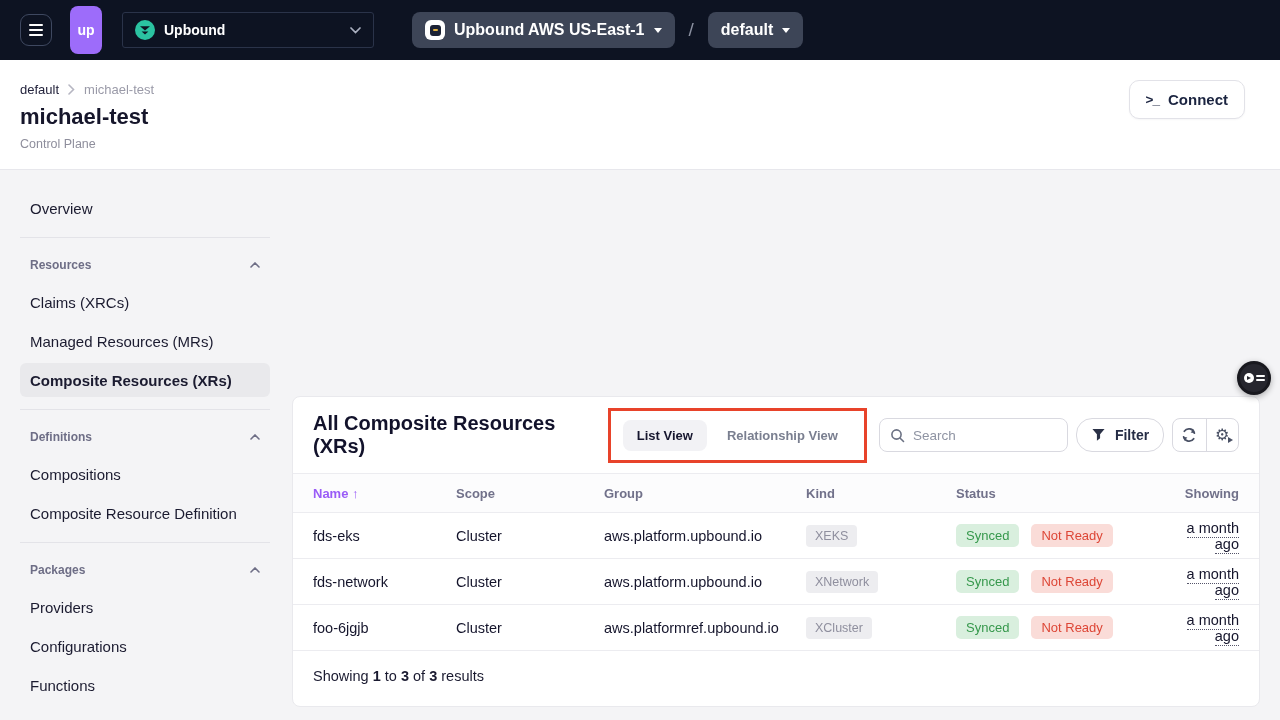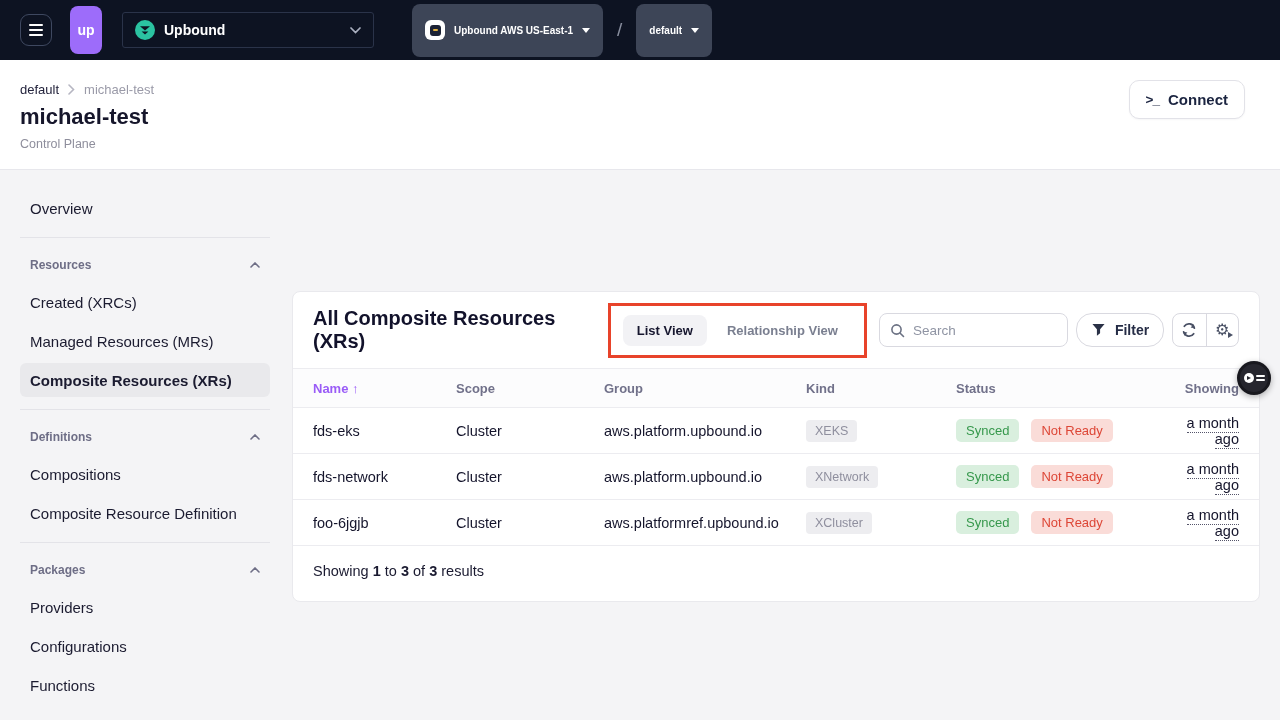--- a/index.html
+++ b/index.html
@@ -28,22 +28,22 @@
     font-weight:bold; font-size:14px; display:flex; align-items:center; justify-content:center;
     margin-left:18px; flex:none; cursor:pointer;
   }
   .org-switch {
     margin-left:20px; width:252px; height:36px; border:1px solid #2a3349; border-radius:3px;
     display:flex; align-items:center; padding:0 12px; gap:9px; cursor:pointer;
   }
   .org-switch .lbl { color:#fff; font-weight:bold; font-size:14px; }
   .org-switch .chev { margin-left:auto; }
   .nav-btn {
-    height:53px; background:#3d4557; border-radius:8px; display:flex; align-items:center;
-    gap:9px; padding:0 13px; color:#fff; font-weight:bold; font-size:10px; cursor:pointer;
+    height:36px; background:#3d4557; border-radius:8px; display:flex; align-items:center;
+    gap:9px; padding:0 13px; color:#fff; font-weight:bold; font-size:16px; cursor:pointer;
   }
   .space-btn { margin-left:38px; }
   .space-icon {
     width:20px; height:20px; background:#fff; border-radius:6px;
     display:flex; align-items:center; justify-content:center; flex:none;
   }
   .space-icon i {
     width:11px; height:11px; background:#1b2235; border-radius:3px;
     display:flex; align-items:center; justify-content:center;
   }
@@ -73,21 +73,21 @@
   .page-subtitle { font-size:12.5px; color:#8e8e9c; margin-top:7px; }
   .connect-btn {
     position:absolute; right:35px; top:20px; height:39px; background:#fff;
     border:1px solid #e2e2e8; border-radius:10px; display:flex; align-items:center;
     gap:9px; padding:0 16px; cursor:pointer; box-shadow:0 1px 2px rgba(16,24,40,.04);
   }
   .term-icon { font-weight:800; font-size:13.5px; color:#1b2440; letter-spacing:-1px; }
   .connect-btn .lbl { font-weight:bold; font-size:15px; color:#1b2440; }
 
   
-  .content { display:flex; align-items:center; padding:16px 20px 0 20px; }
+  .content { display:flex; align-items:flex-end; padding:16px 20px 0 20px; }
 
   
   .sidebar { width:250px; margin-right:22px; flex:none; }
   .side-item {
     height:34px; display:flex; align-items:center; padding:0 10px; border-radius:6px;
     font-size:15px; color:#1b1b30; margin:5px 0; cursor:pointer;
   }
   .side-item.selected { background:#e9e9ec; font-weight:bold; }
   .side-divider { height:1px; background:#e3e3e8; margin:12px 0; }
   .side-section {
@@ -251,21 +251,21 @@
     <div class="side-divider"></div>
 
     <div class="side-section">
       <span>Resources</span>
       <span>
         <svg width="10" height="6" viewBox="0 0 10 6" fill="none" stroke="#6e6e86" stroke-width="1.6" stroke-linecap="round">
           <polyline points="1,5 5,1 9,5"></polyline>
         </svg>
       </span>
     </div>
-    <div class="side-item">Created (XRCs)</div>
+    <div class="side-item">Claims (XRCs)</div>
     <div class="side-item">Managed Resources (MRs)</div>
     <div class="side-item selected">Composite Resources (XRs)</div>
     <div class="side-divider"></div>
 
     <div class="side-section">
       <span>Definitions</span>
       <span>
         <svg width="10" height="6" viewBox="0 0 10 6" fill="none" stroke="#6e6e86" stroke-width="1.6" stroke-linecap="round">
           <polyline points="1,5 5,1 9,5"></polyline>
         </svg>

